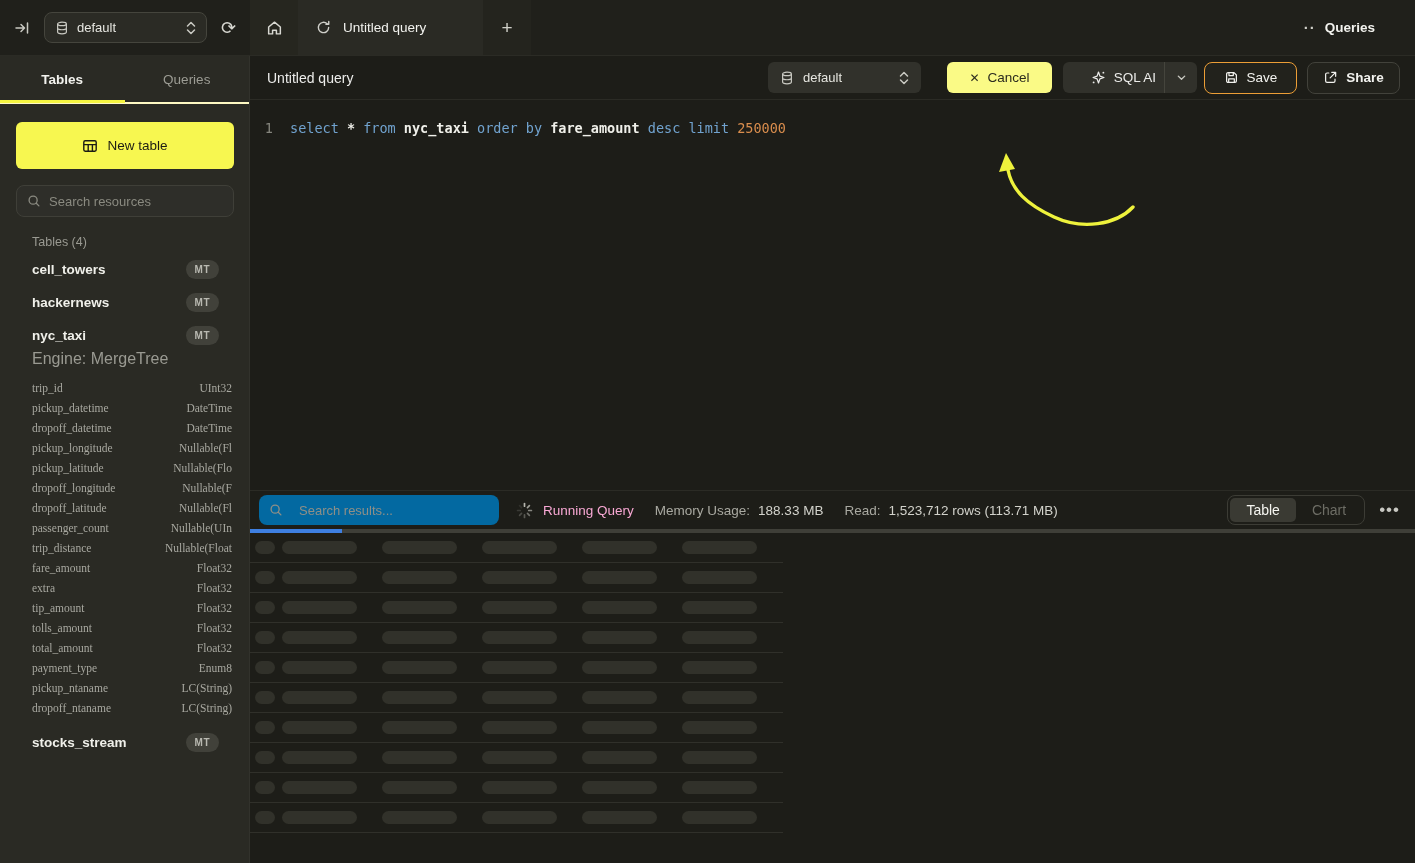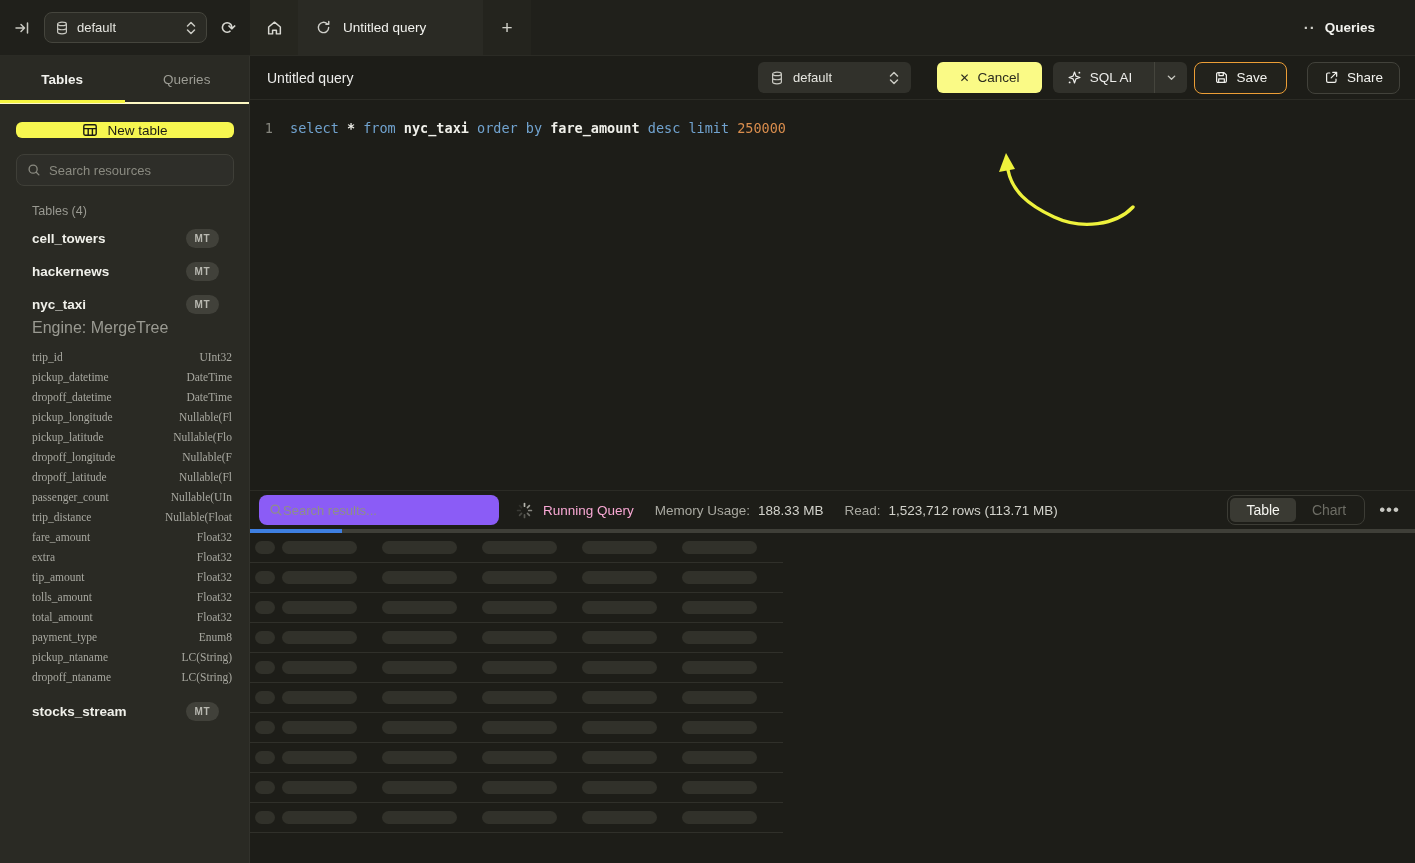--- a/index.html
+++ b/index.html
@@ -20,21 +20,21 @@
   .topbar-right{flex:1;display:flex;align-items:center;justify-content:flex-end;padding-right:40px;gap:9px}
   .queries-dots{color:#cfcfc8;font-size:15px;font-weight:bold;letter-spacing:1px;line-height:10px}
   .queries-lbl{font-weight:700;font-size:13.5px;color:#f2f2ee}
 
   
   .sidebar{position:absolute;top:56px;left:0;width:250px;height:807px;background:#2a2a24;border-right:1px solid #32322c}
   .side-tabs{display:flex;height:48px;border-bottom:2px solid #fef9c3}
   .side-tab{position:relative;width:50%;display:flex;align-items:center;justify-content:center;color:#9c9c94;font-size:13.5px;cursor:pointer}
   .side-tab.active{color:#f2f2ee;font-weight:700}
   .side-tab.active::after{content:"";position:absolute;left:0;right:0;bottom:-1px;height:3px;background:#f5f542}
-  .new-table{margin:18px 16px 0;height:16px;width:218px;border:none;border-radius:6px;background:#f7f750;color:#1c1c14;font-size:13.5px;font-weight:500;display:flex;align-items:center;justify-content:center;gap:9px;cursor:pointer;font-family:inherit}
+  .new-table{margin:18px 16px 0;height:47px;width:218px;border:none;border-radius:6px;background:#f7f750;color:#1c1c14;font-size:13.5px;font-weight:500;display:flex;align-items:center;justify-content:center;gap:9px;cursor:pointer;font-family:inherit}
   .side-search{margin:16px 16px 0;height:32px;width:218px;display:flex;align-items:center;gap:8px;padding:0 10px;background:#2e2e29;border:1px solid #3f3f38;border-radius:8px}
   .side-search input{flex:1;background:transparent;border:none;outline:none;color:#e6e6e0;font-size:13px;font-family:Liberation Sans, sans-serif}
   .side-search input::placeholder{color:#8a8a80}
   .section-lbl{margin:18px 16px 4px;padding-left:16px;color:#9a9a92;font-size:12.5px}
   .tables-list{padding:0 16px}
   .table-row{height:33px;display:flex;align-items:center;justify-content:space-between;padding:0 14px 0 16px;cursor:pointer}
   .table-name{color:#f0f0ea;font-size:13.5px;font-weight:700}
   .mt-badge{background:#41413a;color:#b9b9b1;font-size:10px;font-weight:700;border-radius:10px;padding:4px 9px;letter-spacing:.5px}
   .engine-line{padding-left:16px;color:#9a9a92;font-size:16px;height:14px;line-height:14px;margin-bottom:4px}
   .col-list{padding-left:16px;margin:12px 0 8px}
@@ -43,36 +43,36 @@
   
   .main{position:absolute;top:56px;left:250px;width:1165px;height:807px;background:#1d1d18;display:flex;flex-direction:column}
   .query-header{height:44px;display:flex;align-items:center;padding:0 15px 0 17px;border-bottom:1px solid #2b2b25}
   .qh-title{font-size:14px;color:#ececea;margin-right:auto}
   .hdr-select{width:153px;height:31px;background:#31312b;border-radius:6px;display:flex;align-items:center;gap:9px;padding:0 12px;color:#e6e6e0;cursor:pointer}
   .hdr-select .lbl{flex:1}
   .btn{height:31px;display:flex;align-items:center;justify-content:center;gap:8px;border-radius:6px;font-size:13.5px;cursor:pointer}
   .btn-cancel{width:105px;margin-left:26px;background:#fafa86;color:#2b2b1e;font-weight:500}
   .btn-cancel .x{font-size:12px}
   .btn-sqlai{width:134px;margin-left:11px;background:#31312b;color:#ececea;padding:0}
-  .sqlai-main{flex:1;display:flex;align-items:center;justify-content:center;gap:8px;height:100%}
+  .sqlai-main{flex:1;display:flex;align-items:center;justify-content:flex-end;gap:8px;height:100%}
   .sqlai-caret{width:33px;height:100%;display:flex;align-items:center;justify-content:center;border-left:1px solid #45453d}
   .btn-save{width:93px;margin-left:7px;height:32px;background:#22221c;border:1.5px solid #ec9e36;border-radius:8px;color:#f2f2ee;font-weight:500}
-  .btn-share{width:93px;margin-left:20px;height:32px;background:#22221c;border:1px solid #42423b;border-radius:8px;color:#f2f2ee;font-weight:400}
+  .btn-share{width:93px;margin-left:10px;height:32px;background:#22221c;border:1px solid #42423b;border-radius:8px;color:#f2f2ee;font-weight:700}
 
   .editor{position:relative;height:390px;padding-top:18px}
   .code-line{display:flex;font-family:"DejaVu Sans Mono",monospace;font-size:13.5px;line-height:21px;white-space:pre}
   .line-no{width:23px;text-align:right;color:#85857d;margin-right:17px}
   .tok-kw{color:#71a3cf}
   .tok-id{color:#f0f0ea;font-weight:bold}
   .tok-num{color:#d98d4d}
   .tok-pl{color:#e0e0da}
   .arrow-svg{position:absolute;left:0;top:0;pointer-events:none}
 
   .results-toolbar{height:39px;display:flex;align-items:center;border-top:1px solid #2b2b25;padding:0 15px 0 9px}
-  .res-search{width:240px;height:30px;display:flex;gap:0;padding:0 10px;background:#8b5cf6;border-radius:8px}
+  .res-search{width:240px;height:30px;display:flex;gap:16px;padding:0 10px;background:#0369a1;border-radius:8px}
   .res-search input{flex:1;background:transparent;border:none;outline:none;color:#e6e6e0;font-size:13px;font-family:inherit}
   .res-search input::placeholder{color:#8f8f87}
   .spinner{margin-left:17px;animation:spin 1s steps(8) infinite}
   @keyframes spin{to{transform:rotate(360deg)}}
   .status-txt{margin-left:10px;color:#f9a8d4;font-size:13.5px}
   .stat-lbl{margin-left:21px;color:#a9a9a1;font-size:13.5px}
   .stat-val{margin-left:8px;color:#d2d2cb;font-size:13.5px}
   .view-toggle{margin-left:auto;display:flex;align-items:center;border:1px solid #3c3c35;border-radius:8px;padding:2px;height:30px}
   .toggle-seg{height:24px;padding:0 16px;display:flex;align-items:center;border-radius:5px;color:#6d6d65;font-size:14px;cursor:pointer}
   .toggle-seg.active{background:#3a3a33;color:#f5f5f0}

